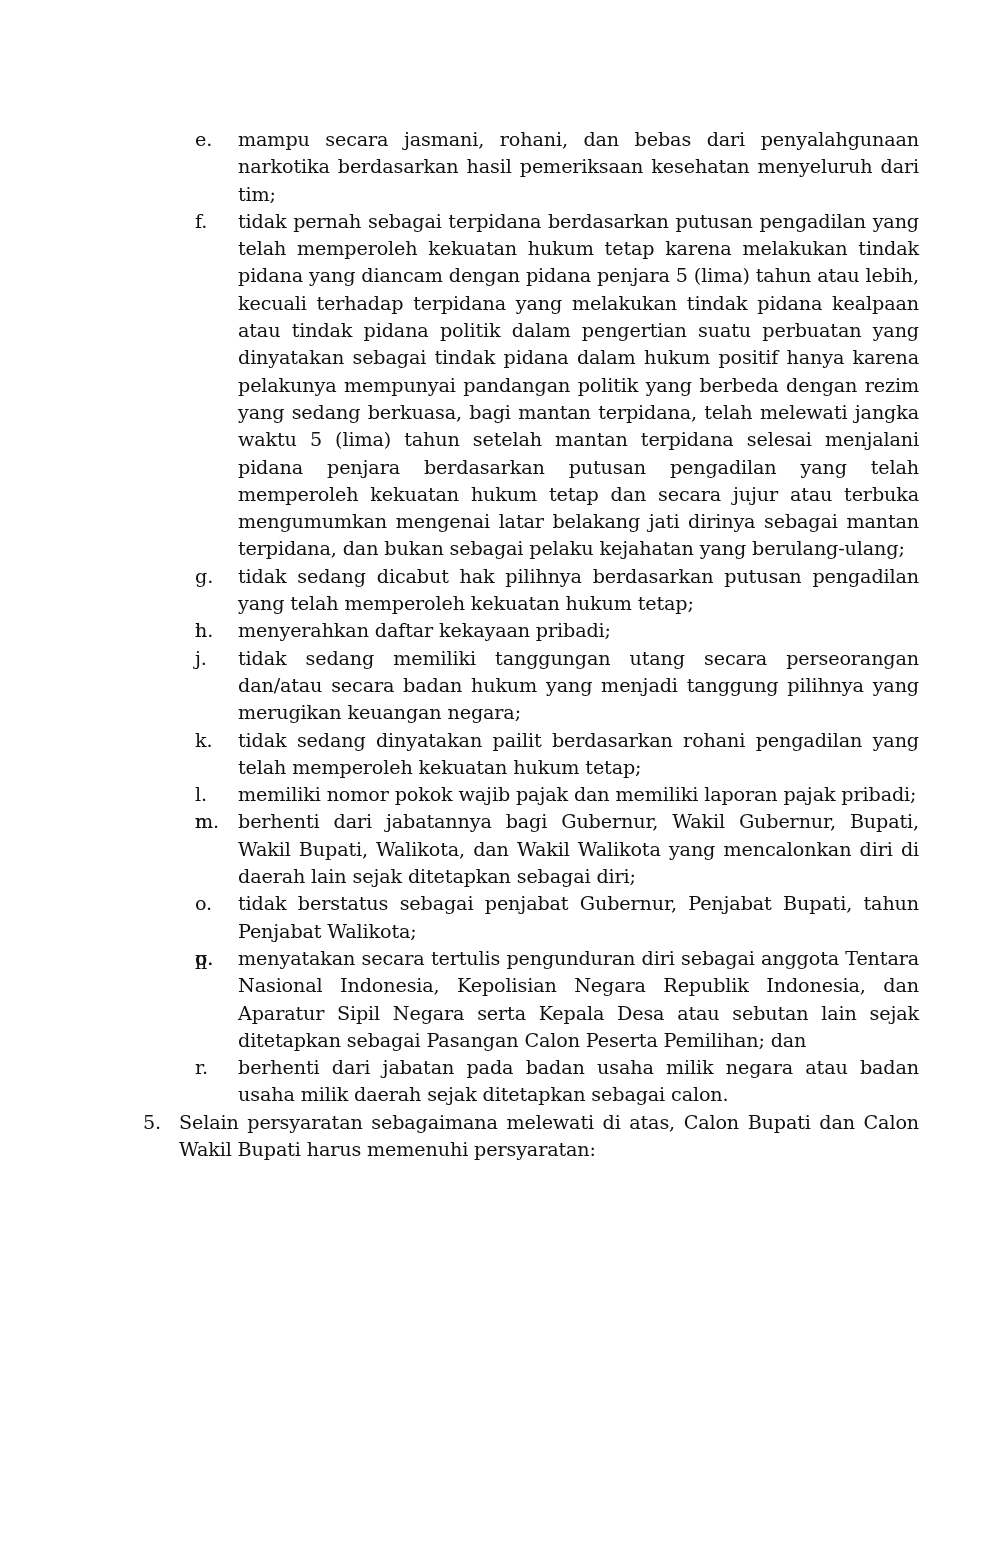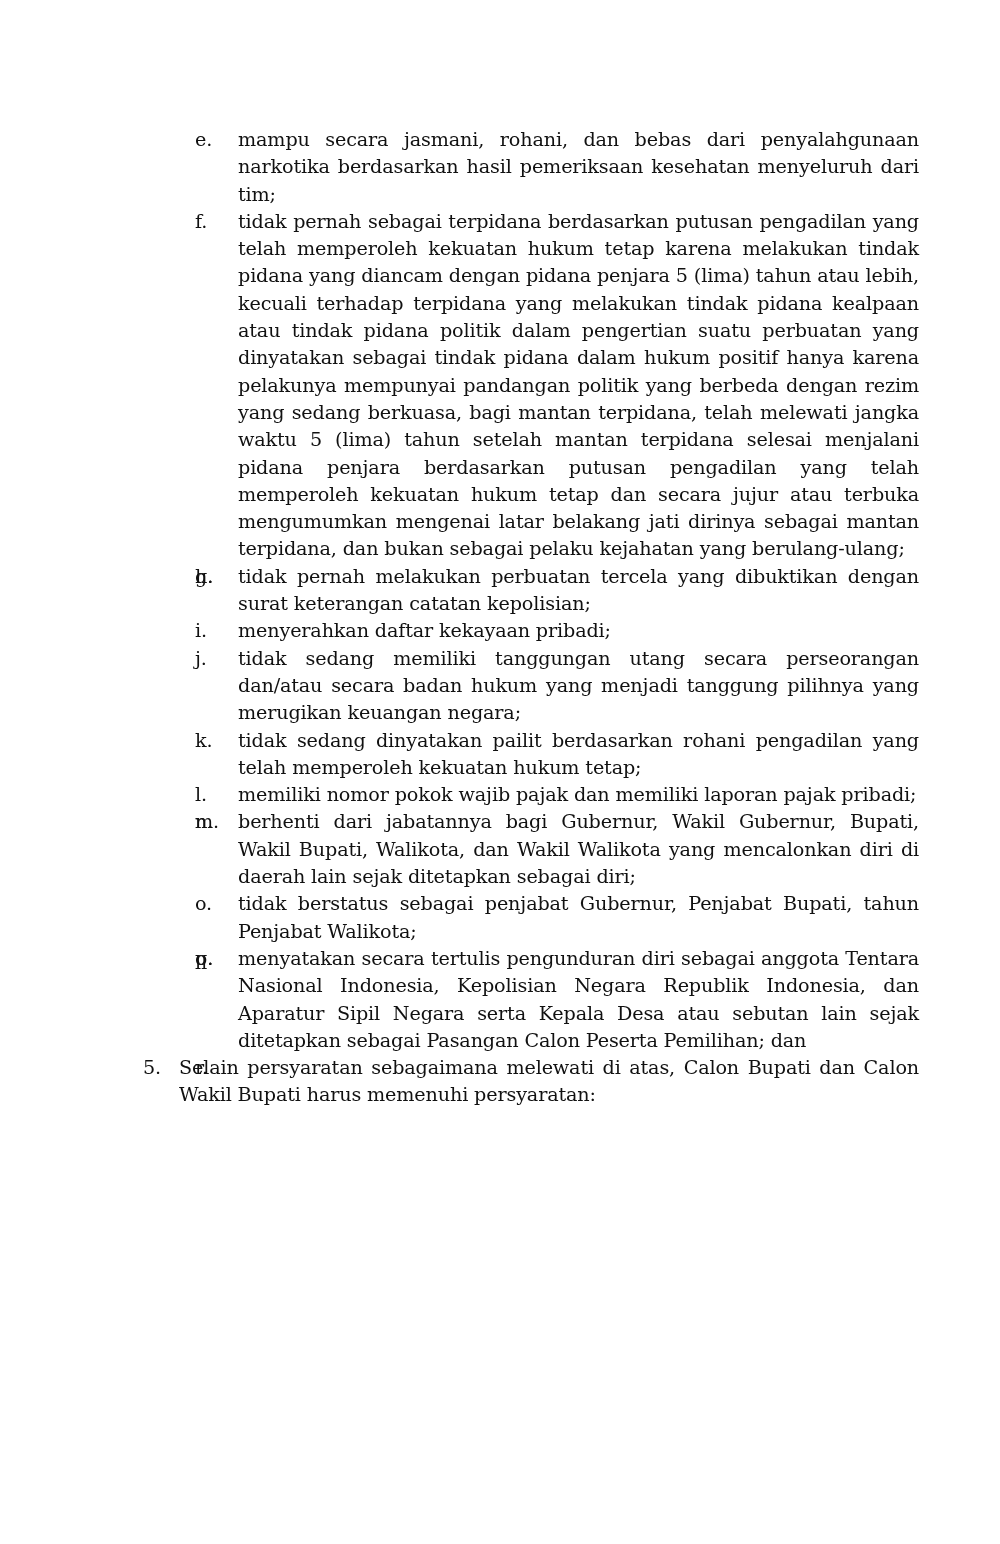--- a/index.html
+++ b/index.html
@@ -54,25 +54,25 @@
       <span class="text">mampu secara jasmani, rohani, dan bebas dari penyalahgunaan narkotika berdasarkan hasil pemeriksaan kesehatan menyeluruh dari tim;</span>
     </div>
 
     <div class="item sub">
       <span class="marker">f.</span>
       <span class="text">tidak pernah sebagai terpidana berdasarkan putusan pengadilan yang telah memperoleh kekuatan hukum tetap karena melakukan tindak pidana yang diancam dengan pidana penjara 5 (lima) tahun atau lebih, kecuali terhadap terpidana yang melakukan tindak pidana kealpaan atau tindak pidana politik dalam pengertian suatu perbuatan yang dinyatakan sebagai tindak pidana dalam hukum positif hanya karena pelakunya mempunyai pandangan politik yang berbeda dengan rezim yang sedang berkuasa, bagi mantan terpidana, telah melewati jangka waktu 5 (lima) tahun setelah mantan terpidana selesai menjalani pidana penjara berdasarkan putusan pengadilan yang telah memperoleh kekuatan hukum tetap dan secara jujur atau terbuka mengumumkan mengenai latar belakang jati dirinya sebagai mantan terpidana, dan bukan sebagai pelaku kejahatan yang berulang-ulang;</span>
     </div>
 
     <div class="item sub">
       <span class="marker">g.</span>
+      <span class="text">tidak sedang dicabut hak pilihnya berdasarkan putusan pengadilan yang telah memperoleh kekuatan hukum tetap;</span>
     </div>
 
     <div class="item sub">
       <span class="marker">h.</span>
-      <span class="text">tidak pernah melakukan perbuatan tercela yang dibuktikan dengan surat keterangan catatan kepolisian;</span>
     </div>
 
     <div class="item sub">
       <span class="marker">i.</span>
       <span class="text">menyerahkan daftar kekayaan pribadi;</span>
     </div>
 
     <div class="item sub">
       <span class="marker">j.</span>
       <span class="text">tidak sedang memiliki tanggungan utang secara perseorangan dan/atau secara badan hukum yang menjadi tanggung pilihnya yang merugikan keuangan negara;</span>
@@ -106,20 +106,21 @@
       <span class="marker">p.</span>
     </div>
 
     <div class="item sub">
       <span class="marker">q.</span>
       <span class="text">menyatakan secara tertulis pengunduran diri sebagai anggota Tentara Nasional Indonesia, Kepolisian Negara Republik Indonesia, dan Aparatur Sipil Negara serta Kepala Desa atau sebutan lain sejak ditetapkan sebagai Pasangan Calon Peserta Pemilihan; dan</span>
     </div>
 
     <div class="item sub">
       <span class="marker">r.</span>
+      <span class="text">berhenti dari jabatan pada badan usaha milik negara atau badan usaha milik daerah sejak ditetapkan sebagai calon.</span>
     </div>
 
     <div class="item top">
       <span class="marker">5.</span>
       <span class="text">Selain persyaratan sebagaimana melewati di atas, Calon Bupati dan Calon Wakil Bupati harus memenuhi persyaratan:</span>
     </div>
 
   </div>
 </div>
 

